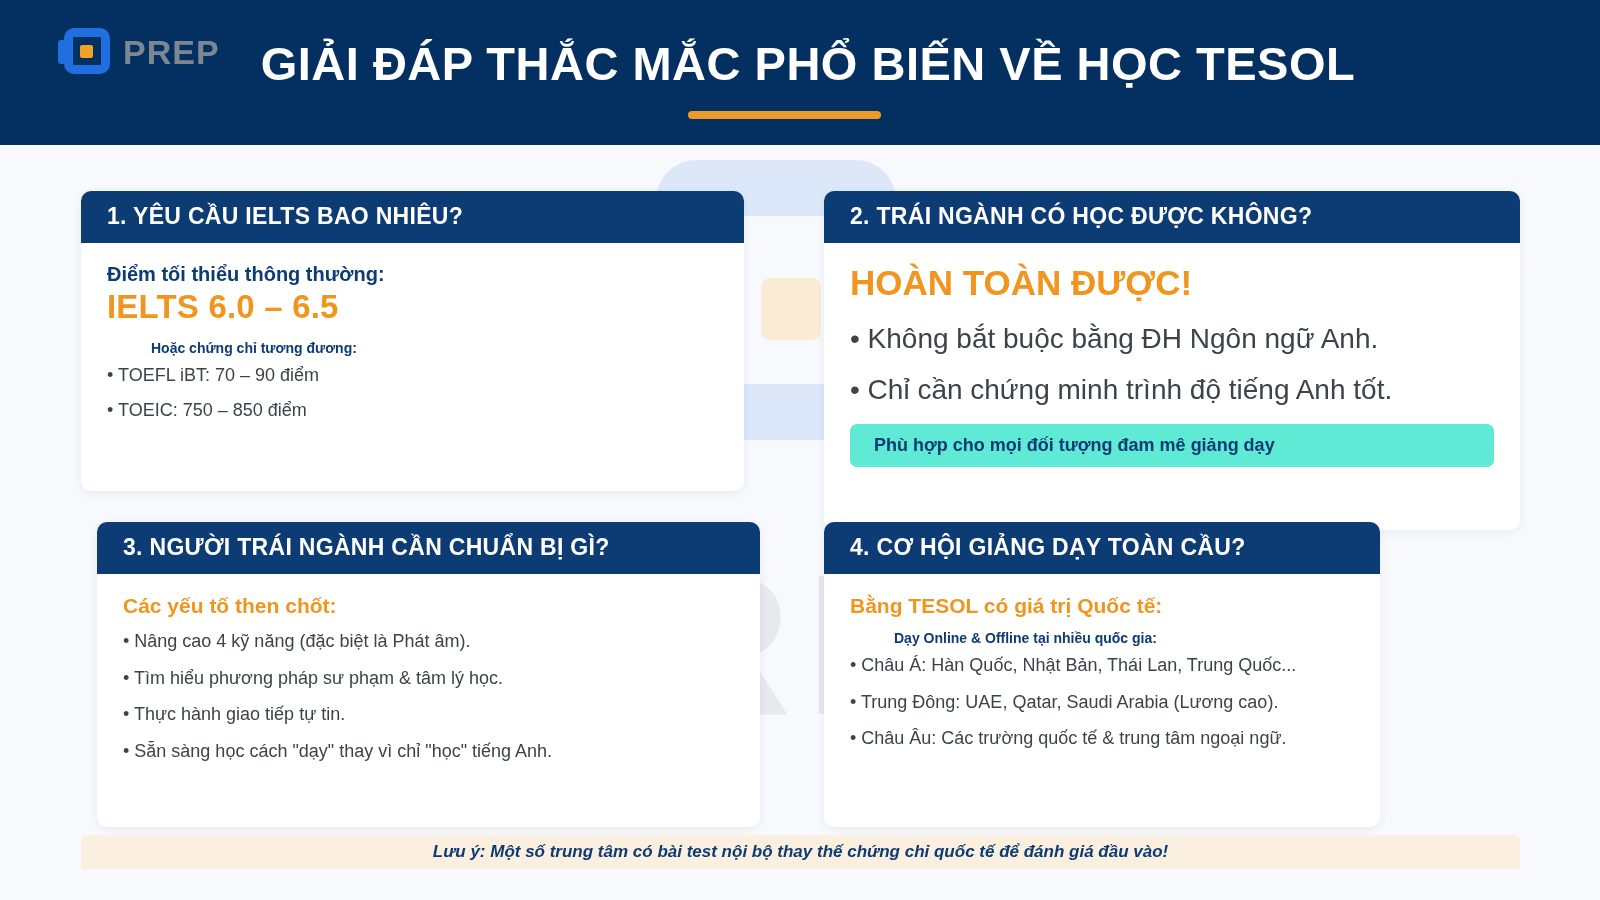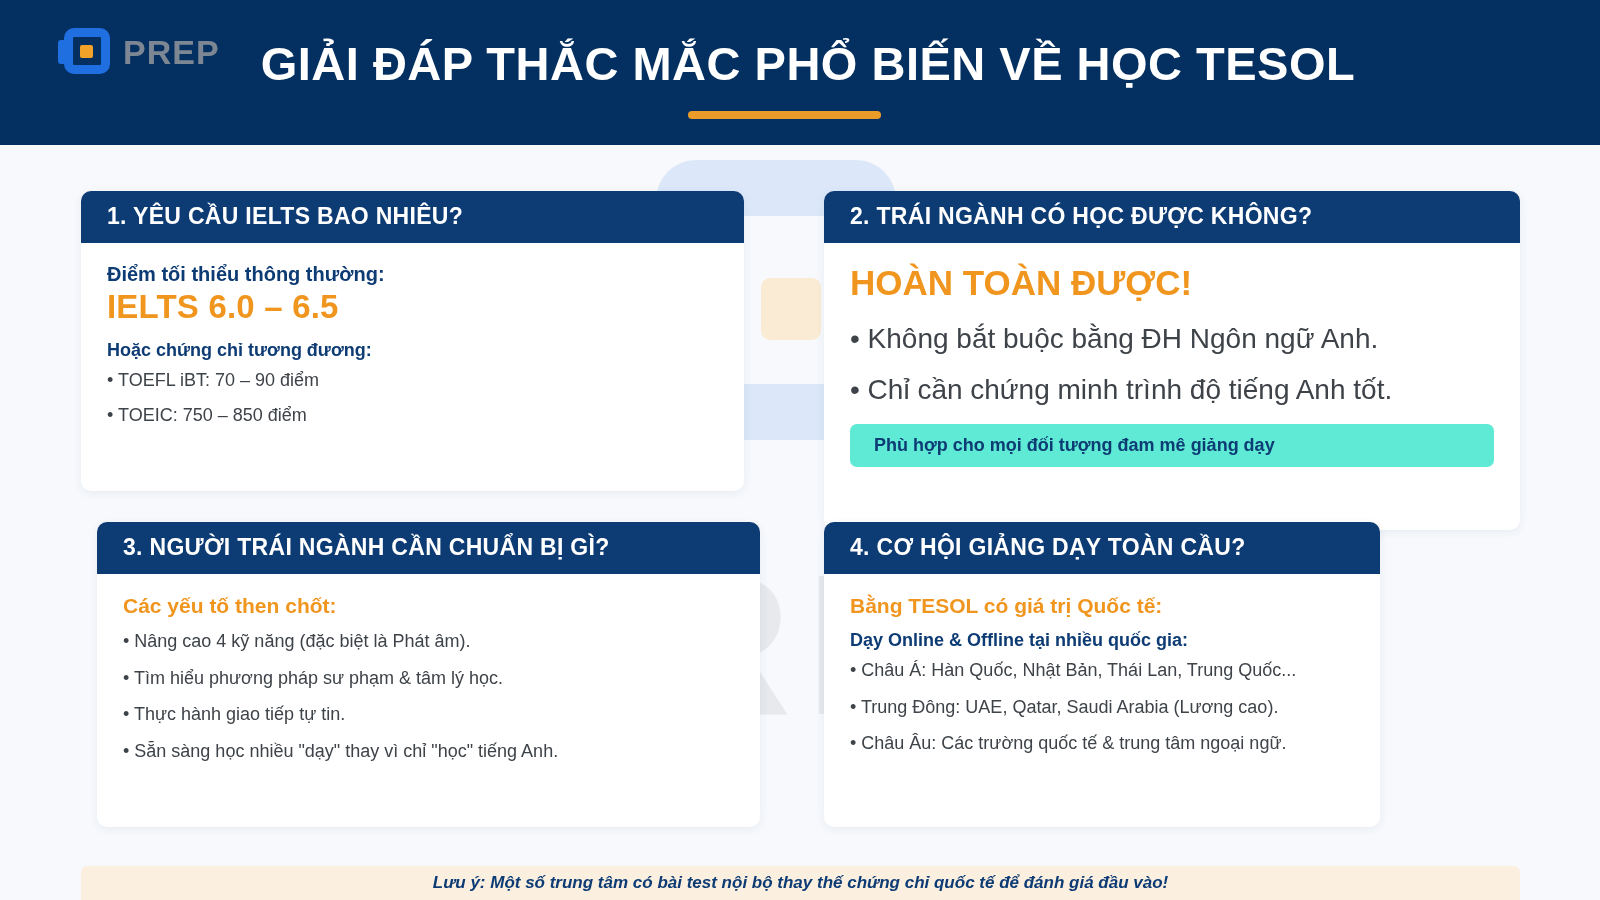--- a/index.html
+++ b/index.html
@@ -108,22 +108,23 @@
   .lbl-navy{
     color:#0d3b74; font-size:20px; font-weight:bold;
     margin-bottom:2px;
   }
   .big-orange{
     color:#f0951e; font-size:33px; font-weight:bold;
     letter-spacing:0.2px;
     margin-bottom:14px;
   }
   .lbl-navy2{
-    color:#0d3b74; font-size:18px; font-weight:bold;
+    color:#0d3b74; font-size:14px; font-weight:bold;
     margin-bottom:8px;
+    margin-left:44px;
   }
   .lbl-orange{
     color:#f0951e; font-size:21px; font-weight:bold;
     margin-bottom:12px;
   }
   .bullet{
     color:#3e4349; font-size:18px; line-height:1.25;
     margin-bottom:12px;
     white-space:nowrap;
   }
@@ -141,21 +142,21 @@
     background:#5eead4; border-radius:7px;
     padding:11px 24px;
     margin-top:8px;
   }
   .hl-box .t{
     color:#0d3b74; font-size:18px; font-weight:bold; white-space:nowrap;
   }
 
   
   .footnote{
-    position:absolute; left:81px; top:866px; width:1439px; height:34px;
+    position:absolute; left:81px; top:835px; width:1439px; height:34px;
     background:#fbefe0;
     border-radius:6px 6px 0 0;
     display:flex; align-items:center; justify-content:center;
   }
   .footnote .t{
     color:#0d3b74; font-size:17px; font-weight:bold; font-style:italic;
     white-space:nowrap;
   }
 </style>
 </head>
@@ -206,21 +207,21 @@
     </div>
   </div>
 
   <div class="card c3">
     <div class="card-head">3. NGƯỜI TRÁI NGÀNH CẦN CHUẨN BỊ GÌ?</div>
     <div class="card-body">
       <div class="lbl-orange">Các yếu tố then chốt:</div>
       <div class="bullet sp">• Nâng cao 4 kỹ năng (đặc biệt là Phát âm).</div>
       <div class="bullet sp">• Tìm hiểu phương pháp sư phạm &amp; tâm lý học.</div>
       <div class="bullet sp">• Thực hành giao tiếp tự tin.</div>
-      <div class="bullet sp">• Sẵn sàng học nhiều "dạy" thay vì chỉ "học" tiếng Anh.</div>
+      <div class="bullet sp">• Sẵn sàng học cách "dạy" thay vì chỉ "học" tiếng Anh.</div>
     </div>
   </div>
 
   <div class="card c4">
     <div class="card-head">4. CƠ HỘI GIẢNG DẠY TOÀN CẦU?</div>
     <div class="card-body">
       <div class="lbl-orange">Bằng TESOL có giá trị Quốc tế:</div>
       <div class="lbl-navy2">Dạy Online &amp; Offline tại nhiều quốc gia:</div>
       <div class="bullet sp">• Châu Á: Hàn Quốc, Nhật Bản, Thái Lan, Trung Quốc...</div>
       <div class="bullet sp">• Trung Đông: UAE, Qatar, Saudi Arabia (Lương cao).</div>

